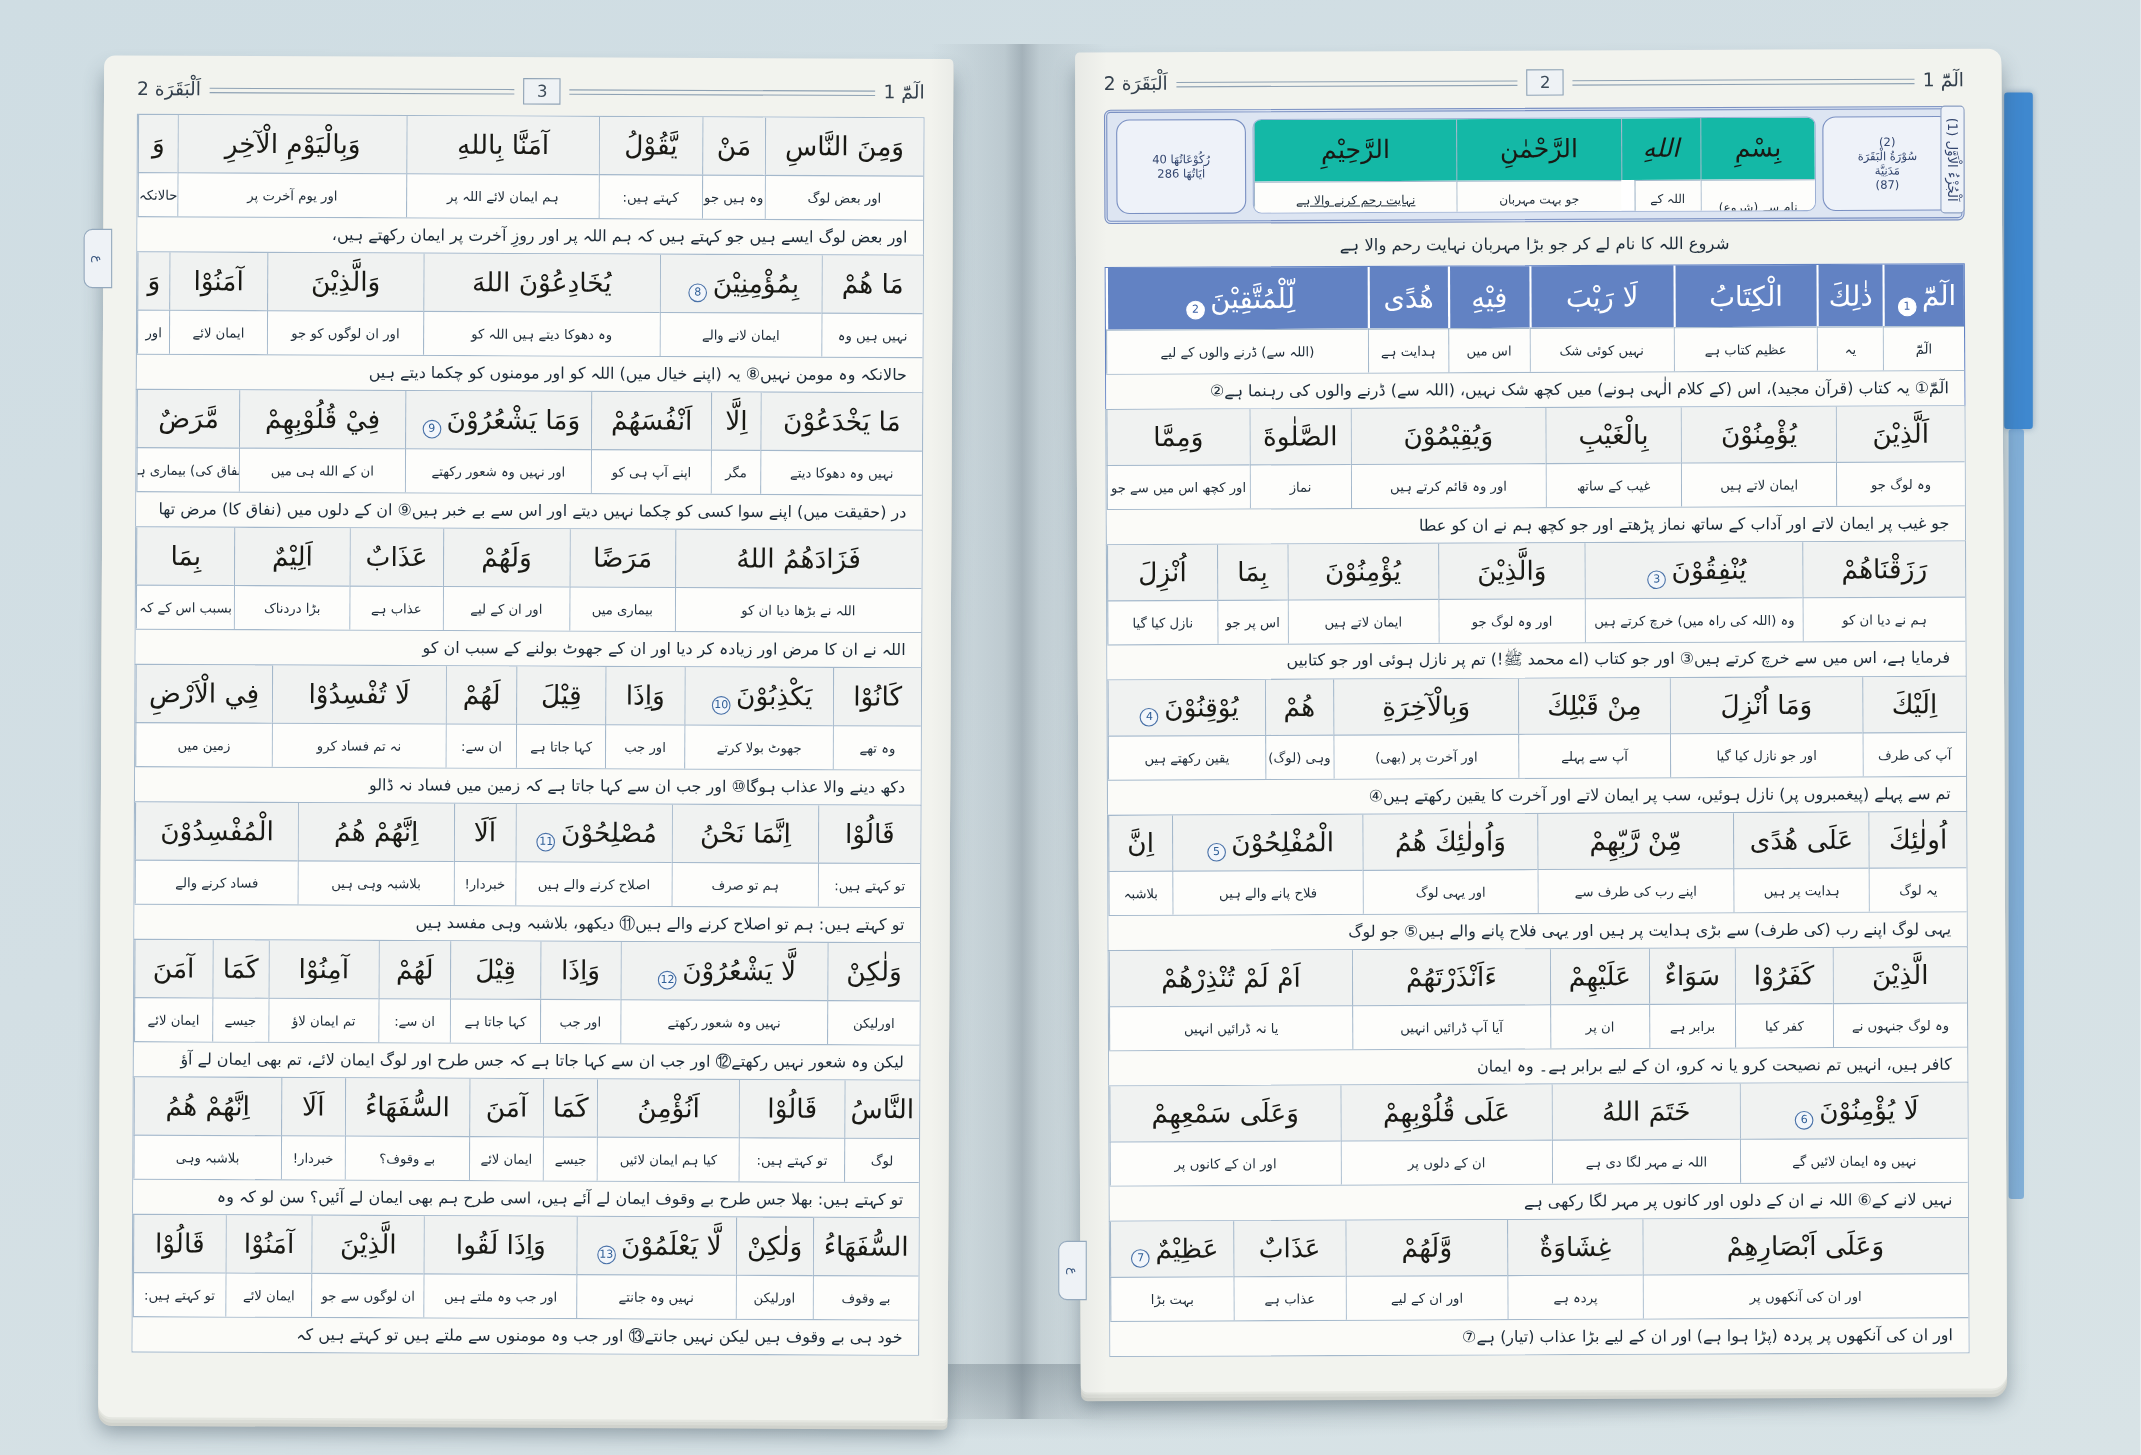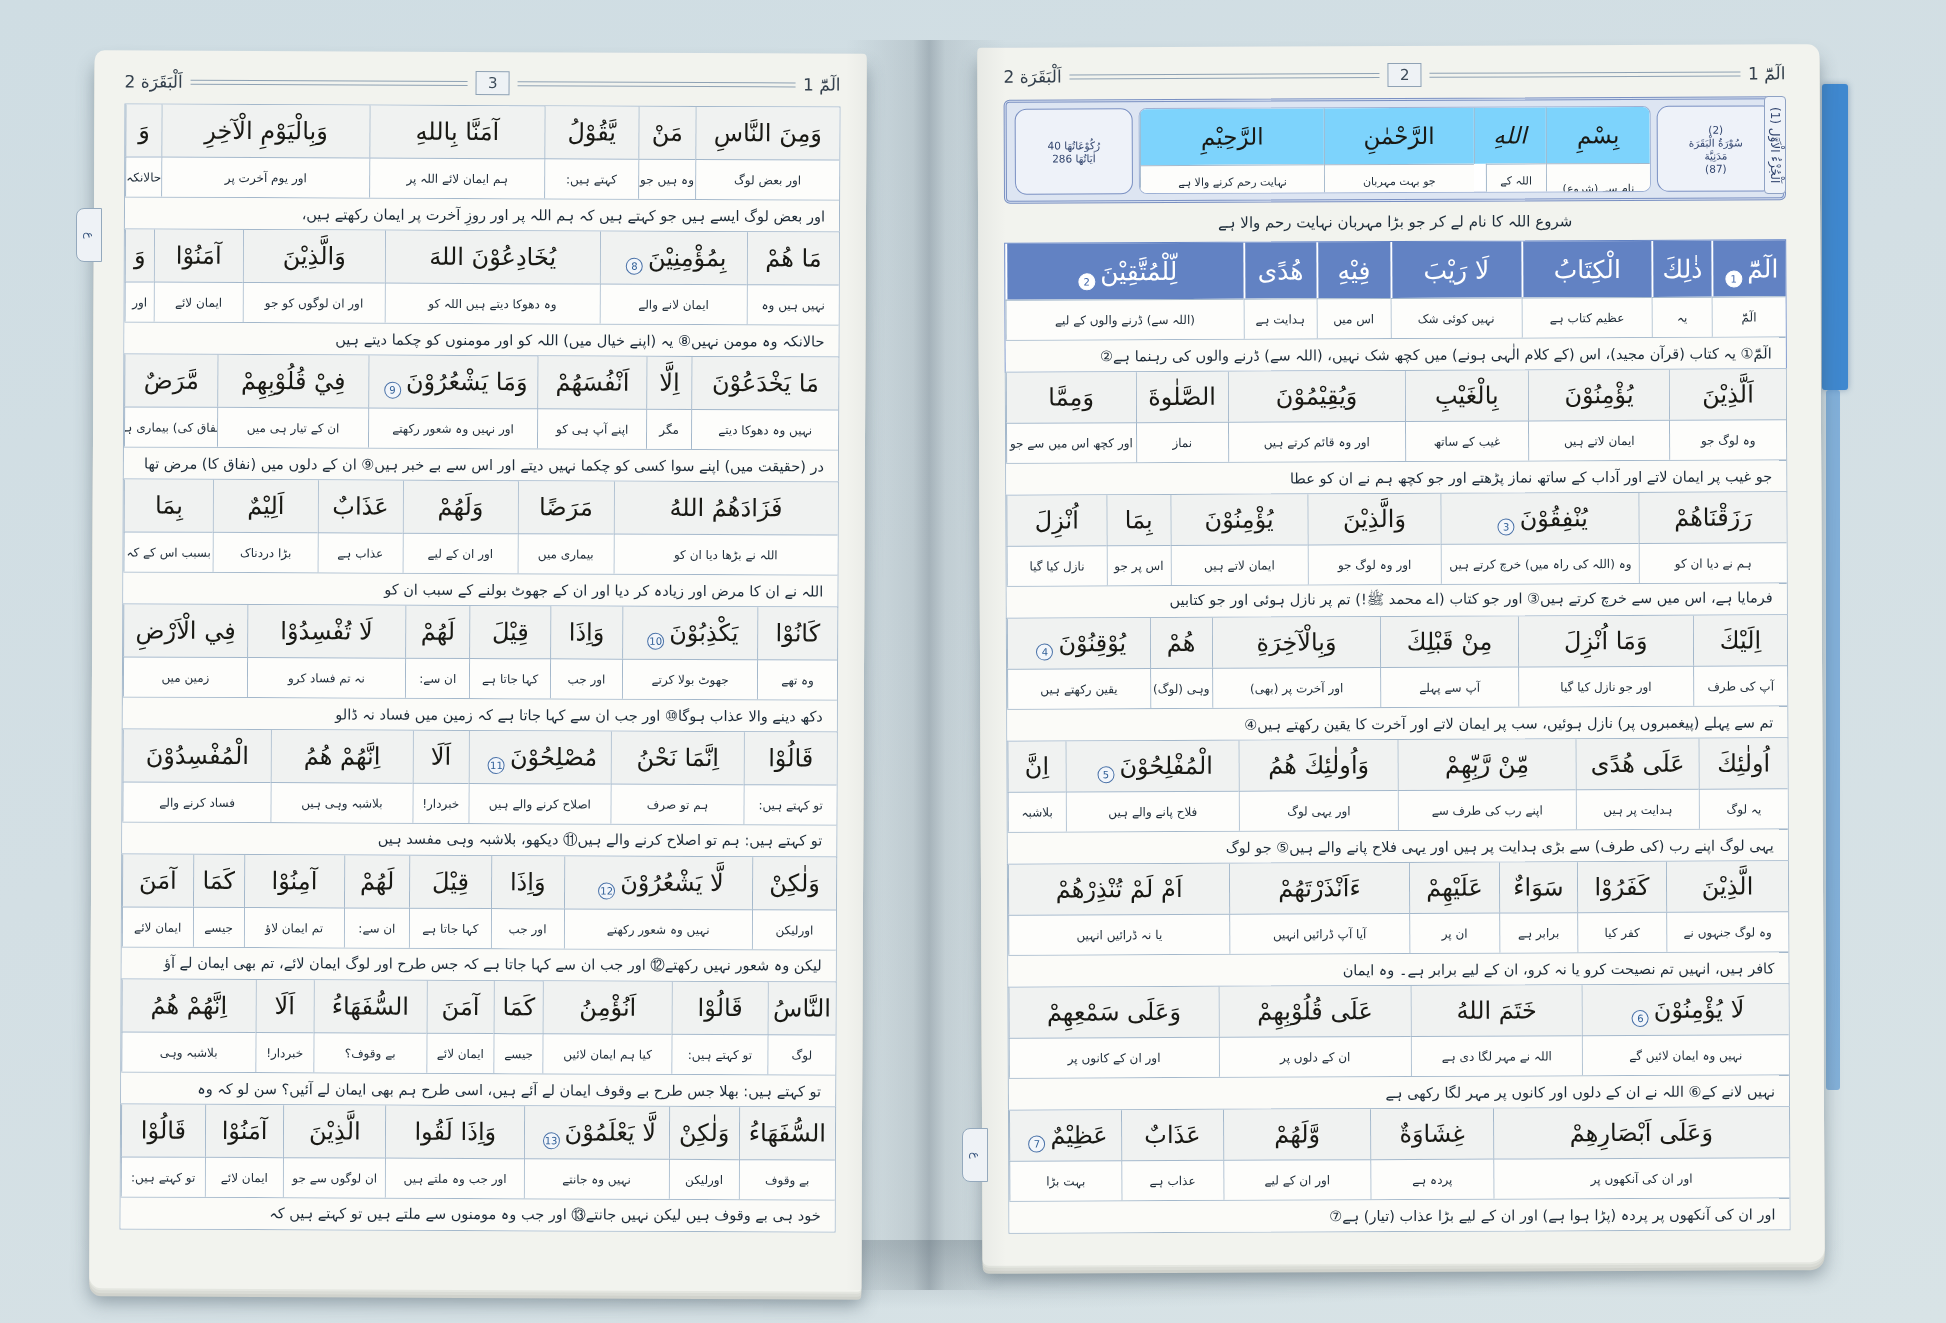--- a/index.html
+++ b/index.html
@@ -64,21 +64,21 @@
       radial-gradient(circle at 30% 75%,rgba(98,130,195,.30) 0 3px,rgba(0,0,0,0) 4px),
       radial-gradient(circle at 55% 25%,rgba(98,130,195,.30) 0 3px,rgba(0,0,0,0) 4px),
       radial-gradient(circle at 75% 70%,rgba(98,130,195,.33) 0 4px,rgba(0,0,0,0) 5px),
       radial-gradient(circle at 92% 35%,rgba(98,130,195,.30) 0 3px,rgba(0,0,0,0) 4px),
       #dde5f2}
   .medal{flex:0 0 118px;border:1.5px solid #7a90c2;border-radius:12px;background:#eef2f9;
     display:flex;flex-direction:column;align-items:center;justify-content:center;gap:1px;padding:2px}
   .medal div{font-size:10.5px;color:#32456e;white-space:nowrap}
   .bism-center{flex:1;background:#fff;border:1px solid #9db0d4;border-radius:8px;overflow:hidden;display:flex;flex-direction:column}
   .bism-center .wgrid{flex:1}
-  .bism-center .ar-cell{height:56px;background:#7dd3fc;font-size:23px}
+  .bism-center .ar-cell{height:56px;background:#14b8a6;font-size:23px}
   .bism-center .ur-cell{height:34px;font-size:11px}
   .intro-line{direction:rtl;text-align:center;font-size:15px;color:#1f2d3a;height:32px;
     display:flex;align-items:center;justify-content:center;margin-bottom:4px}
   
   .tab{position:absolute;z-index:6;background:#eef2f6;border:1px solid #94a9bd;color:#32507a;
     display:flex;align-items:center;justify-content:center;font-size:11px}
   .tab.ruku-left{left:76px;top:208px;width:26px;height:54px;border-radius:8px 0 0 8px;writing-mode:vertical-rl}
   .tab.ruku-right{left:962px;top:1128px;width:26px;height:54px;border-radius:8px 0 0 8px;writing-mode:vertical-rl}
   .juz-tab{position:absolute;left:1786px;top:96px;z-index:6;transform:rotate(90deg);transform-origin:left top;
     background:#eef2f8;border:1px solid #8fa2c4;border-radius:4px;padding:3px 10px;font-size:12px;color:#32456e;white-space:nowrap}
@@ -176,21 +176,21 @@
           <div class="ar-cell">
             <span>فِيْ قُلُوْبِهِمْ</span>
           </div>
           <div class="ar-cell">
             <span>مَّرَضٌ</span>
           </div>
           <div class="ur-cell">نہیں وہ دھوکا دیتے</div>
           <div class="ur-cell">مگر</div>
           <div class="ur-cell">اپنے آپ ہی کو</div>
           <div class="ur-cell">اور نہیں وہ شعور رکھتے</div>
-          <div class="ur-cell">ان کے تیار ہی میں</div>
+          <div class="ur-cell">ان کے الله ہی میں</div>
           <div class="ur-cell">(نفاق کی) بیماری ہے</div>
         </div>
         <div class="sent" dir="rtl">در (حقیقت میں) اپنے سوا کسی کو چکما نہیں دیتے اور اس سے بے خبر ہیں⑨ ان کے دلوں میں (نفاق کا) مرض تھا</div>
       </div>
       <div class="block">
         <div class="wgrid" dir="rtl" style="grid-template-columns: 26.24fr 11.2fr 13.46fr 9.94fr 12.2fr 10.46fr;">
           <div class="ar-cell">
             <span>فَزَادَهُمُ اللهُ</span>
           </div>
           <div class="ar-cell">
@@ -419,21 +419,21 @@
           </div>
           <div class="ar-cell" style="height: 56px;">
             <span>الرَّحْمٰنِ</span>
           </div>
           <div class="ar-cell" style="height: 56px;">
             <span>الرَّحِيْمِ</span>
           </div>
           <div class="ur-cell" style="height: 49px; text-decoration: underline;">نام سے (شروع)</div>
           <div class="ur-cell" style="height: 34px; margin-left: 12px;">اللہ کے</div>
           <div class="ur-cell" style="height: 34px;">جو بہت مہربان</div>
-          <div class="ur-cell" style="height: 34px;">نہایت رحم کرنے والا ہے</div>
+          <div class="ur-cell" style="height: 34px; text-decoration: underline;">نہایت رحم کرنے والا ہے</div>
         </div>
     </div>
     <div class="medal" id="medal-counts">
         <div>رُكُوْعَاتُهَا 40</div>
         <div>اٰيَاتُهَا 286</div>
       </div>
   </div>
 
   <div class="intro-line">شروع اللہ کا نام لے کر جو بڑا مہربان نہایت رحم والا ہے</div>
 

